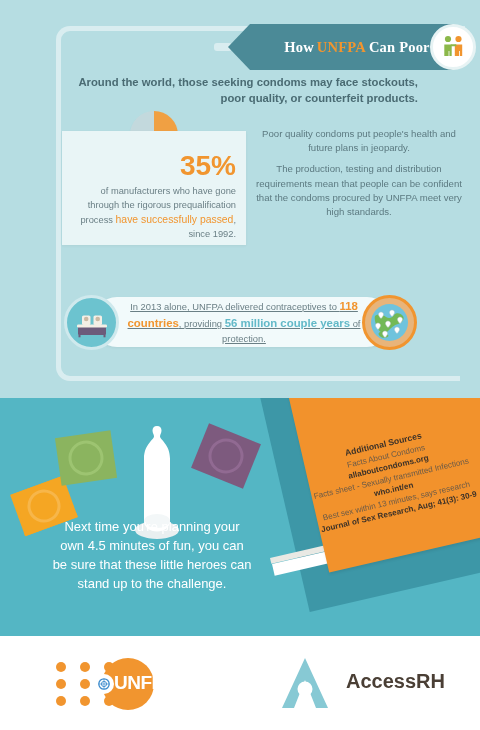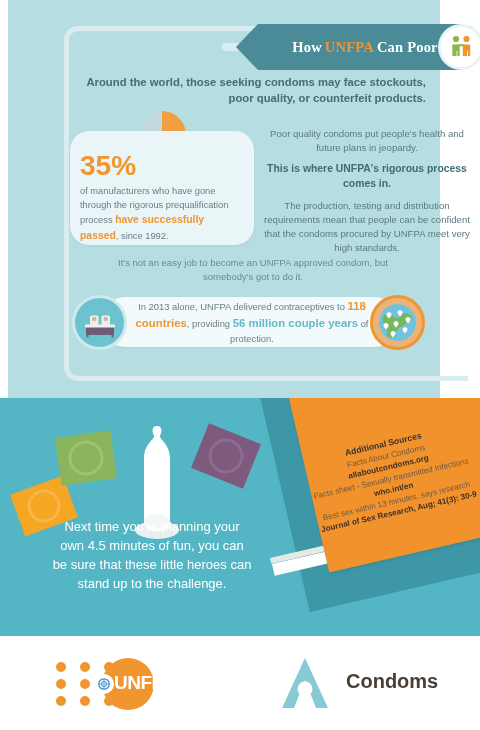--- a/index.html
+++ b/index.html
@@ -5,21 +5,21 @@
   html,body{margin:0;padding:0;}
   body{
     width:480px;height:730px;overflow:hidden;
     font-family:"Liberation Sans", sans-serif;
     background:#ffffff;
   }
   .page{position:relative;width:480px;height:730px;overflow:hidden;}
 
   
   .top-section{
-    position:absolute;left:8px;top:0;width:432px;height:398px;
+    position:absolute;left:0;top:0;width:480px;height:398px;
     background:#b6dde2;
   }
   .frame{
     position:absolute;left:56px;top:26px;width:404px;height:355px;
     border:5px solid #d9edf0;border-radius:14px;box-sizing:border-box;
     border-right:none;border-top-right-radius:0;border-bottom-right-radius:0;
   }
   .frame-right-stub{
     position:absolute;right:-5px;top:-5px;width:5px;height:40px;background:#d9edf0;
   }
@@ -57,48 +57,48 @@
   
   .pie{
     position:absolute;left:130px;top:111px;width:48px;height:48px;border-radius:50%;
     background:conic-gradient(from 0deg, #f0a043 0deg 234deg, #c3d9dd 234deg 360deg);
     box-shadow:0 1px 2px rgba(0,0,0,.06);
   }
 
   
   .stat-card{
     position:absolute;left:62px;top:131px;width:184px;height:114px;
-    background:#e9f5f6;border-radius:19px;
+    background:#e9f5f6;border-radius:0;
     box-shadow:0 1px 3px rgba(0,0,0,.05);
-    padding:8px 10px 0;box-sizing:border-box;text-align:left;
+    padding:8px 10px 0;box-sizing:border-box;text-align:right;
   }
   .stat-big{color:#f1952f;font-size:28px;font-weight:bold;line-height:1.15;margin-top:11px;}
   .stat-sub{color:#6a7f85;font-size:9.3px;line-height:1.45;margin-top:3px;}
-  .stat-sub .hl{color:#f1952f;font-weight:bold;font-size:10.4px;}
+  .stat-sub .hl{color:#f1952f;font-weight:normal;font-size:10.4px;}
 
   .right-col{
     position:absolute;left:256px;top:127px;width:206px;text-align:center;color:#5c7a81;
   }
   .rc-p{font-size:9.6px;line-height:1.48;margin:0 0 7px;}
   .rc-strong{font-size:10.4px;line-height:1.4;font-weight:bold;color:#3f6b74;margin:0 0 7px;}
 
   .mid-note{
     position:absolute;left:104px;top:256px;width:282px;text-align:center;
     color:#6a8a91;font-size:9.5px;line-height:1.5;
   }
 
   
   .statbar{
     position:absolute;left:92px;top:297px;width:300px;height:50px;
     background:#f2fafb;border-radius:25px;box-shadow:0 1px 3px rgba(0,0,0,.05);
   }
   .statbar-text{
     position:absolute;left:110px;top:299px;width:268px;height:46px;
     display:flex;align-items:center;justify-content:flex-end;text-align:center;
-    color:#6a7f85;font-size:9.4px;line-height:1.5;
+    color:#6a7f85;font-size:9.4px;line-height:1.5;text-decoration:underline;
   }
   .statbar-text .o{color:#f1952f;font-weight:bold;font-size:11.4px;}
   .statbar-text .b{color:#63b9c8;font-weight:bold;font-size:11.4px;}
   .icon-bed{
     position:absolute;left:64px;top:295px;width:55px;height:55px;border-radius:50%;
     background:#6cc3cf;border:3px solid #cfe9ed;box-sizing:border-box;
     display:flex;align-items:center;justify-content:center;
   }
   .icon-globe{
     position:absolute;left:362px;top:295px;width:55px;height:55px;border-radius:50%;
@@ -204,25 +204,23 @@
 
     <div class="stat-card">
       <div class="stat-big">35%</div>
       <div class="stat-sub">
         <span>of manufacturers who have gone through the rigorous prequalification process </span><span class="hl">have successfully passed</span><span>, since 1992.</span>
       </div>
     </div>
 
     <div class="right-col">
       <p class="rc-p">Poor quality condoms put people's health and future plans in jeopardy.</p>
-      <p class="rc-strong">This is where UNFPA's rigorous process comes in.</p>
       <p class="rc-p">The production, testing and distribution requirements mean that people can be confident that the condoms procured by UNFPA meet very high standards.</p>
     </div>
 
-    <div class="mid-note">It's not an easy job to become an UNFPA approved condom, but somebody's got to do it.</div>
 
     <div class="statbar"></div>
     <div class="statbar-text">
       <div>
         <span>In 2013 alone, UNFPA delivered contraceptives to </span><span class="o">118 countries</span><span>, providing </span><span class="b">56 million couple years</span><span> of protection.</span>
       </div>
     </div>
 
     <div class="icon-bed">
       <svg width="36" height="30" viewBox="0 0 36 30">
@@ -340,17 +338,17 @@
         </svg>
       </div>
       <div class="unfpa-word">UNFPA</div>
     </div>
 
     <div class="logo-access">
       <svg width="58" height="58" viewBox="0 0 58 58" style="position:absolute;left:0;top:2px;">
         <path d="M29 4L52 54H40L29 26 18 54H6z" fill="#87c9d4"></path>
         <circle cx="29" cy="35" r="7.5" fill="#ffffff"></circle>
       </svg>
-      <div class="access-word">Condoms</div>
+      <div class="access-word">AccessRH</div>
     </div>
   </div>
 
 </div>
 
 </body></html>

